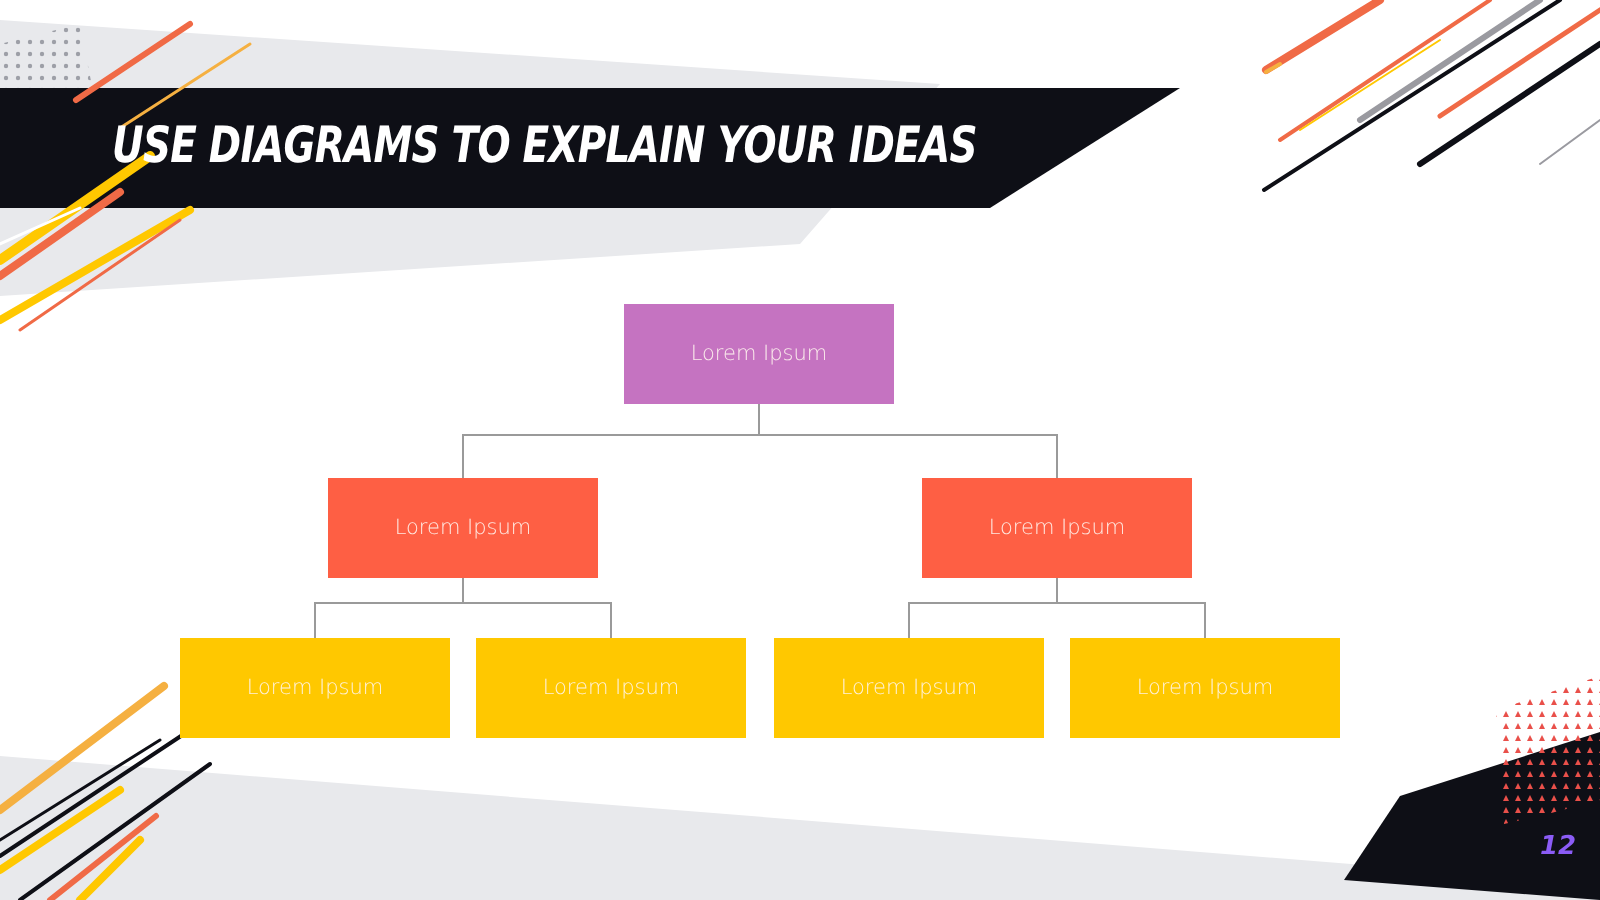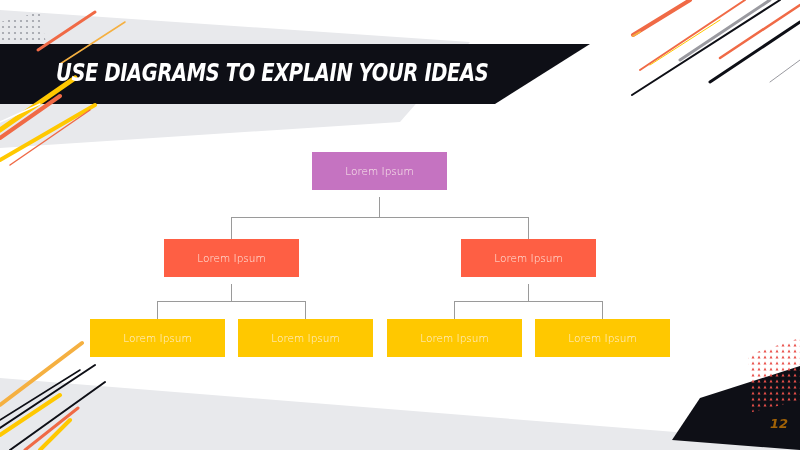--- a/index.html
+++ b/index.html
@@ -5,30 +5,30 @@
   html, body { margin:0; padding:0; }
   body { width:800px; height:450px; overflow:hidden; background:#ffffff; position:relative; font-family:"Liberation Sans", sans-serif; }
   .bg-svg { position:absolute; left:0; top:0; width:800px; height:450px; }
   .title {
     position:absolute; left:56px; top:53px; height:40px; line-height:40px;
     color:#ffffff; font-family:"DejaVu Sans", sans-serif; font-weight:bold;
     font-size:25px; font-style:italic; letter-spacing:-0.5px;
     transform:scaleX(0.78); transform-origin:left center; white-space:nowrap;
   }
   .box {
-    position:absolute; width:135px; height:38px; display:flex; align-items:center; justify-content:center;
+    position:absolute; width:135px; height:50px; display:flex; align-items:center; justify-content:center;
     color:#fff5ef; font-family:"DejaVu Sans", sans-serif; font-size:10.5px; font-weight:300;
   }
   .box span { opacity:0.92; }
   .purple { background:var(--purple); }
   .red { background:var(--red); }
   .yellow { background:var(--yellow); }
   .line { position:absolute; background:#9a9a9a; }
   .page-num {
-    position:absolute; left:770px; top:416px; color:#a16207;
+    position:absolute; left:770px; top:416px; color:#8b5cf6;
     font-family:"DejaVu Sans", sans-serif; font-weight:bold; font-style:italic; font-size:13px;
   }
 </style>
 </head>
 <body>
 
 <svg class="bg-svg" viewBox="0 0 800 450" xmlns="http://www.w3.org/2000/svg">
   <defs>
     <pattern id="dots" width="6" height="6" patternUnits="userSpaceOnUse">
       <circle cx="3" cy="3" r="1.1" fill="#8a8d96"></circle>

